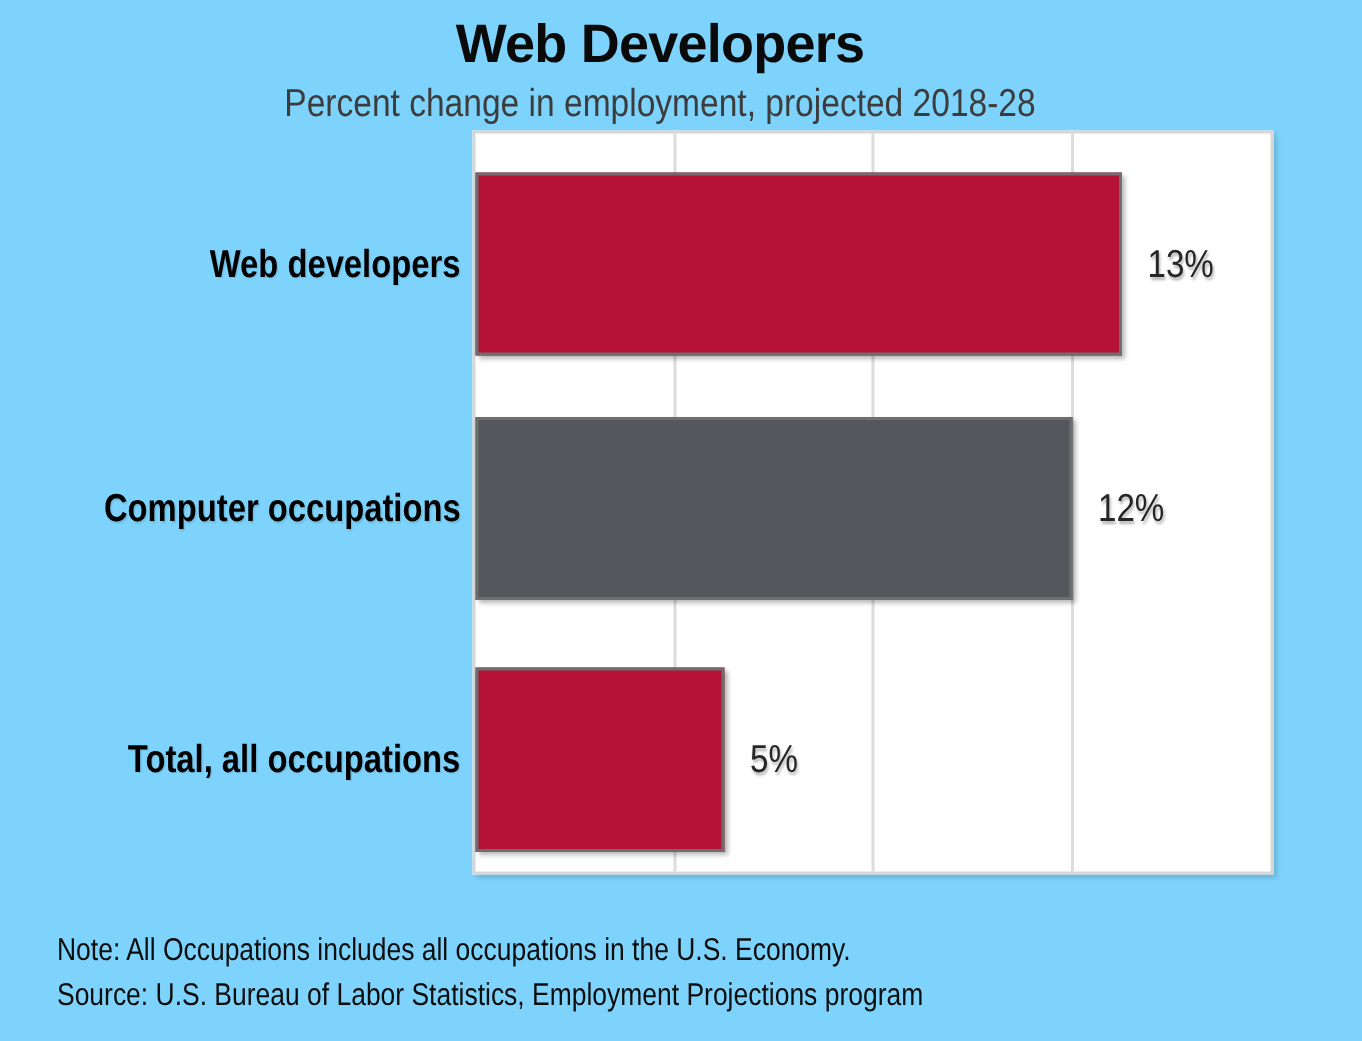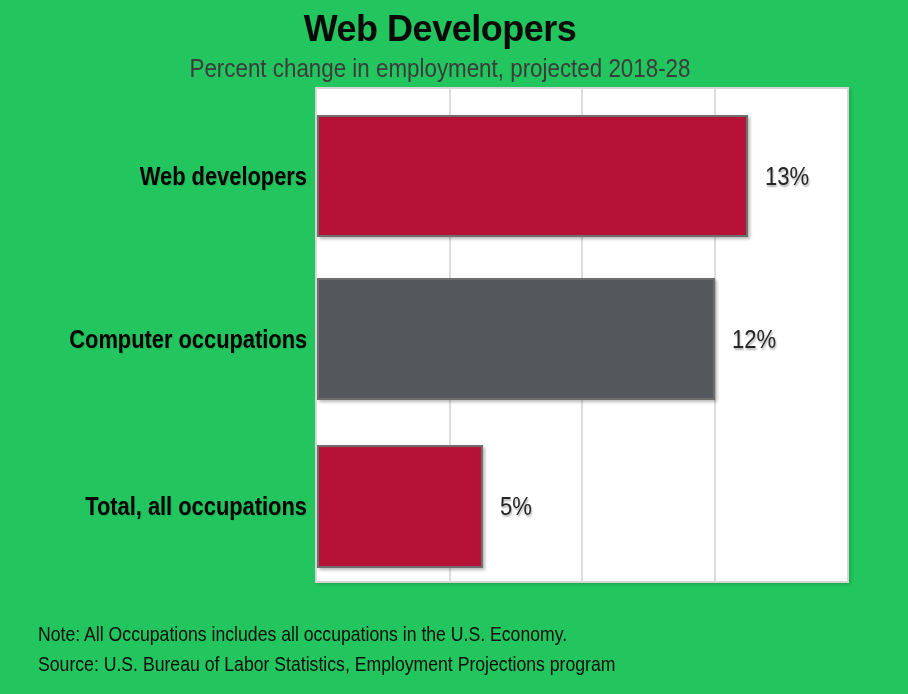--- a/index.html
+++ b/index.html
@@ -1,21 +1,21 @@
 <!DOCTYPE html>
 <html><head>
 <meta charset="utf-8">
 <style>
   * { margin: 0; padding: 0; box-sizing: border-box; }
   html, body { background: #ffffff; }
   .figure {
     position: relative;
     width: 908px;
     height: 694px;
-    background: #22c55e;
+    background: #7dd3fc;
     font-family: "Liberation Sans", sans-serif;
     overflow: hidden;
   }
   .chart-title {
     position: absolute;
     top: 8px;
     left: 0;
     width: 880px;
     text-align: center;
     font-size: 36px;

